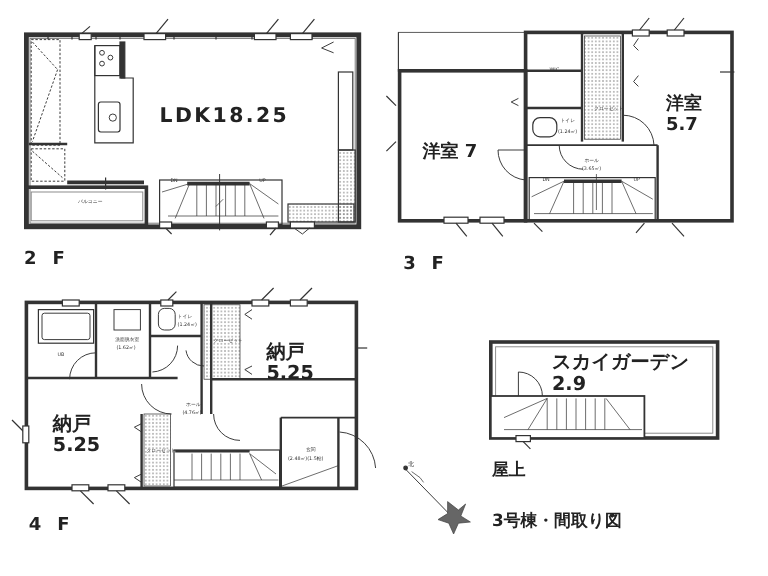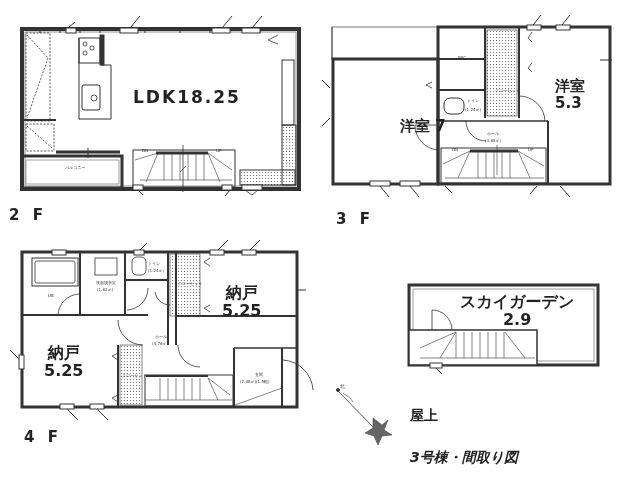--- a/index.html
+++ b/index.html
@@ -1,21 +1,21 @@
 <!DOCTYPE html>
 <html><head>
 <meta charset="utf-8">
 <style>
   html, body { margin:0; padding:0; background:#ffffff; }
   body { width:640px; height:480px; position:relative; overflow:hidden; font-family:"DejaVu Sans", sans-serif; color:#1a1a1a; }
   svg.plan { position:absolute; left:0; top:0; }
-  .room-label { position:absolute; font-weight:bold; text-align:center; color:#222; line-height:1.15; }
+  .room-label { position:absolute; font-weight:bold; text-align:left; color:#222; line-height:1.15; }
   .floor-label { position:absolute; font-weight:bold; font-size:15px; letter-spacing:4px; color:#222; }
   .small { position:absolute; font-size:4px; color:#333; white-space:nowrap; }
-  .caption { position:absolute; font-weight:bold; font-size:15px; color:#222;margin-top:24px; }
+  .caption { position:absolute; font-weight:bold; font-size:15px; color:#222; }
 </style>
 </head>
 <body>
 
 <svg class="plan" width="640" height="480" viewBox="0 0 640 480">
   <defs>
     <pattern id="studs" width="14" height="6" patternUnits="userSpaceOnUse">
       <rect width="14" height="6" fill="#fff"></rect>
       <rect x="0" y="0" width="3" height="6" fill="#333"></rect>
     </pattern>
@@ -258,28 +258,28 @@
     <polyline points="343,393 350,398 353,402" stroke-width="0.6"></polyline>
   </g>
 </svg>
 
 <div class="room-label" style="left:133px; top:88px; font-size:17px; letter-spacing:2px;">
   <span>LDK</span><span>18.25</span>
 </div>
 <div class="small" style="left:65px; top:165px;">バルコニー</div>
 <div class="small" style="left:142px; top:148px;">DN</div>
 <div class="small" style="left:216px; top:148px;">UP</div>
-<div class="floor-label" style="left:9px; top:206px;">2 F</div>
-
-<div class="room-label" style="left:352px; top:118px; font-size:15px;margin-left:48px;">
+<div class="floor-label" style="left:20px; top:206px;">2 F</div>
+
+<div class="room-label" style="left:352px; top:118px; font-size:15px;">
   <span>洋室</span>&nbsp;<span>7</span>
 </div>
 <div class="room-label" style="left:555px; top:78px; font-size:15px; text-align:left;">
   <div>洋室</div>
-  <div>5.3</div>
+  <div>5.7</div>
 </div>
 <div class="small" style="left:458px; top:55px;">WIC</div>
 <div class="small" style="left:467px; top:98px;">トイレ</div>
 <div class="small" style="left:465px; top:107px;">(1.24㎡)</div>
 <div class="small" style="left:495px; top:88px;">クローゼット</div>
 <div class="small" style="left:487px; top:131px;">ホール</div>
 <div class="small" style="left:485px; top:138px;">(3.65㎡)</div>
 <div class="small" style="left:452px; top:147px;">DN</div>
 <div class="small" style="left:528px; top:147px;">UP</div>
 <div class="floor-label" style="left:336px; top:210px;">3 F</div>
@@ -304,13 +304,13 @@
 <div class="small" style="left:255px; top:372px;">玄関</div>
 <div class="small" style="left:240px; top:379px;">(2.48㎡)(1.5帖)</div>
 <div class="floor-label" style="left:24px; top:428px;">4 F</div>
 
 <div class="room-label" style="left:460px; top:293px; font-size:16px;">
   <div>スカイガーデン</div>
   <div>2.9</div>
 </div>
 <div class="caption" style="left:410px; top:383px; font-size:14px;">屋上</div>
 <div class="small" style="left:340px; top:383px; font-size:5px;">北</div>
-<div class="caption" style="left:410px; top:425px; font-size:14px;font-style:italic;">3号棟・間取り図</div>
+<div class="caption" style="left:410px; top:425px; font-size:14px;">3号棟・間取り図</div>
 
 </body></html>

